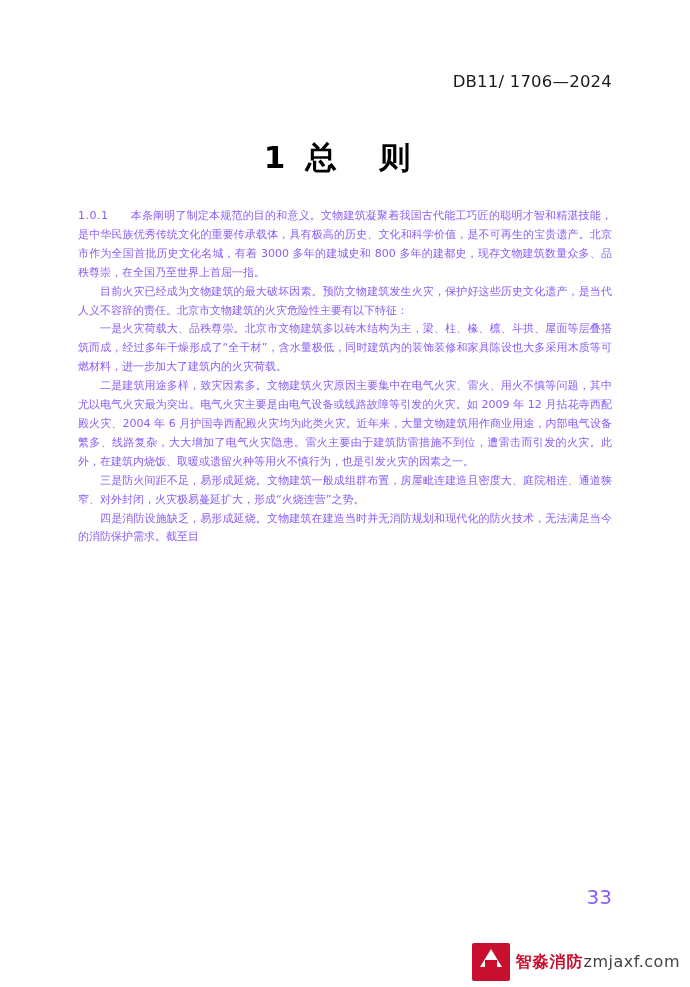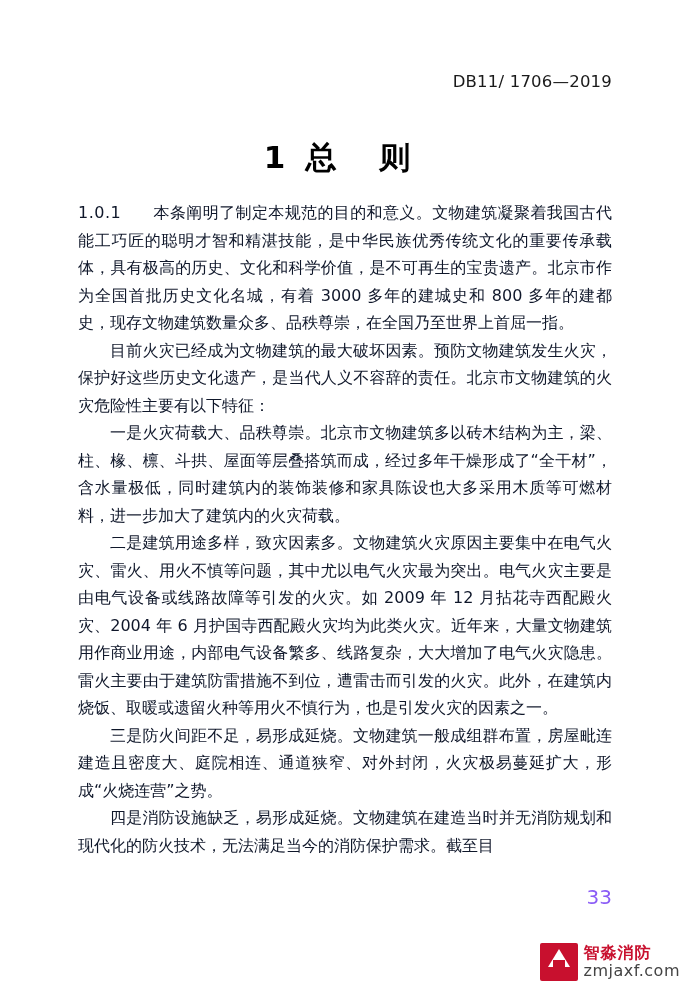--- a/index.html
+++ b/index.html
@@ -38,26 +38,26 @@
     letter-spacing: 2px;
     color: #000000;
   }
   .chapter-title .num {
     margin-right: 18px;
   }
   .chapter-title .word {
     letter-spacing: 16px;
   }
   .body-text {
-    margin-top: 20px;
-    font-size: 16px;
+    margin-top: 28px;
+    font-size: 11px;
     line-height: 1.72;
     text-align: justify;
     text-justify: inter-ideograph;
-    color: #0f172a;
+    color: #8b5cf6;
   }
   .para {
     margin: 0;
     text-indent: 2em;
   }
   .para.first {
     text-indent: 0;
   }
   .clause-no {
     margin-right: 0.9em;
@@ -106,42 +106,42 @@
     content: "";
     position: absolute;
     left: 13px;
     top: 17px;
     width: 12px;
     height: 13px;
     background: #c8102e;
   }
   .wm-text {
     display: flex;
-    flex-direction: column;
+    flex-direction: row;
     line-height: 1.1;
   }
   .wm-name {
     font-size: 16px;
     font-weight: bold;
     color: #c8102e;
     letter-spacing: 1px;
   }
   .wm-url {
     font-size: 16px;
     color: #444444;
     letter-spacing: 0.5px;
   }
 </style>
 </head>
 <body>
 
 <div class="page">
 
   <div class="header">
-    <span>DB11/ 1706—2019</span>
+    <span>DB11/ 1706—2024</span>
   </div>
 
   <div class="chapter-title">
     <span class="num">1</span><span class="word">总    则</span>
   </div>
 
   <div class="body-text">
     <p class="para first">
       <span class="clause-no">1.0.1</span><span class="gap"></span><span>本条阐明了制定本规范的目的和意义。文物建筑凝聚着我国古代能工巧匠的聪明才智和精湛技能，是中华民族优秀传统文化的重要传承载体，具有极高的历史、文化和科学价值，是不可再生的宝贵遗产。北京市作为全国首批历史文化名城，有着 3000 多年的建城史和 800 多年的建都史，现存文物建筑数量众多、品秩尊崇，在全国乃至世界上首屈一指。</span>
     </p>

